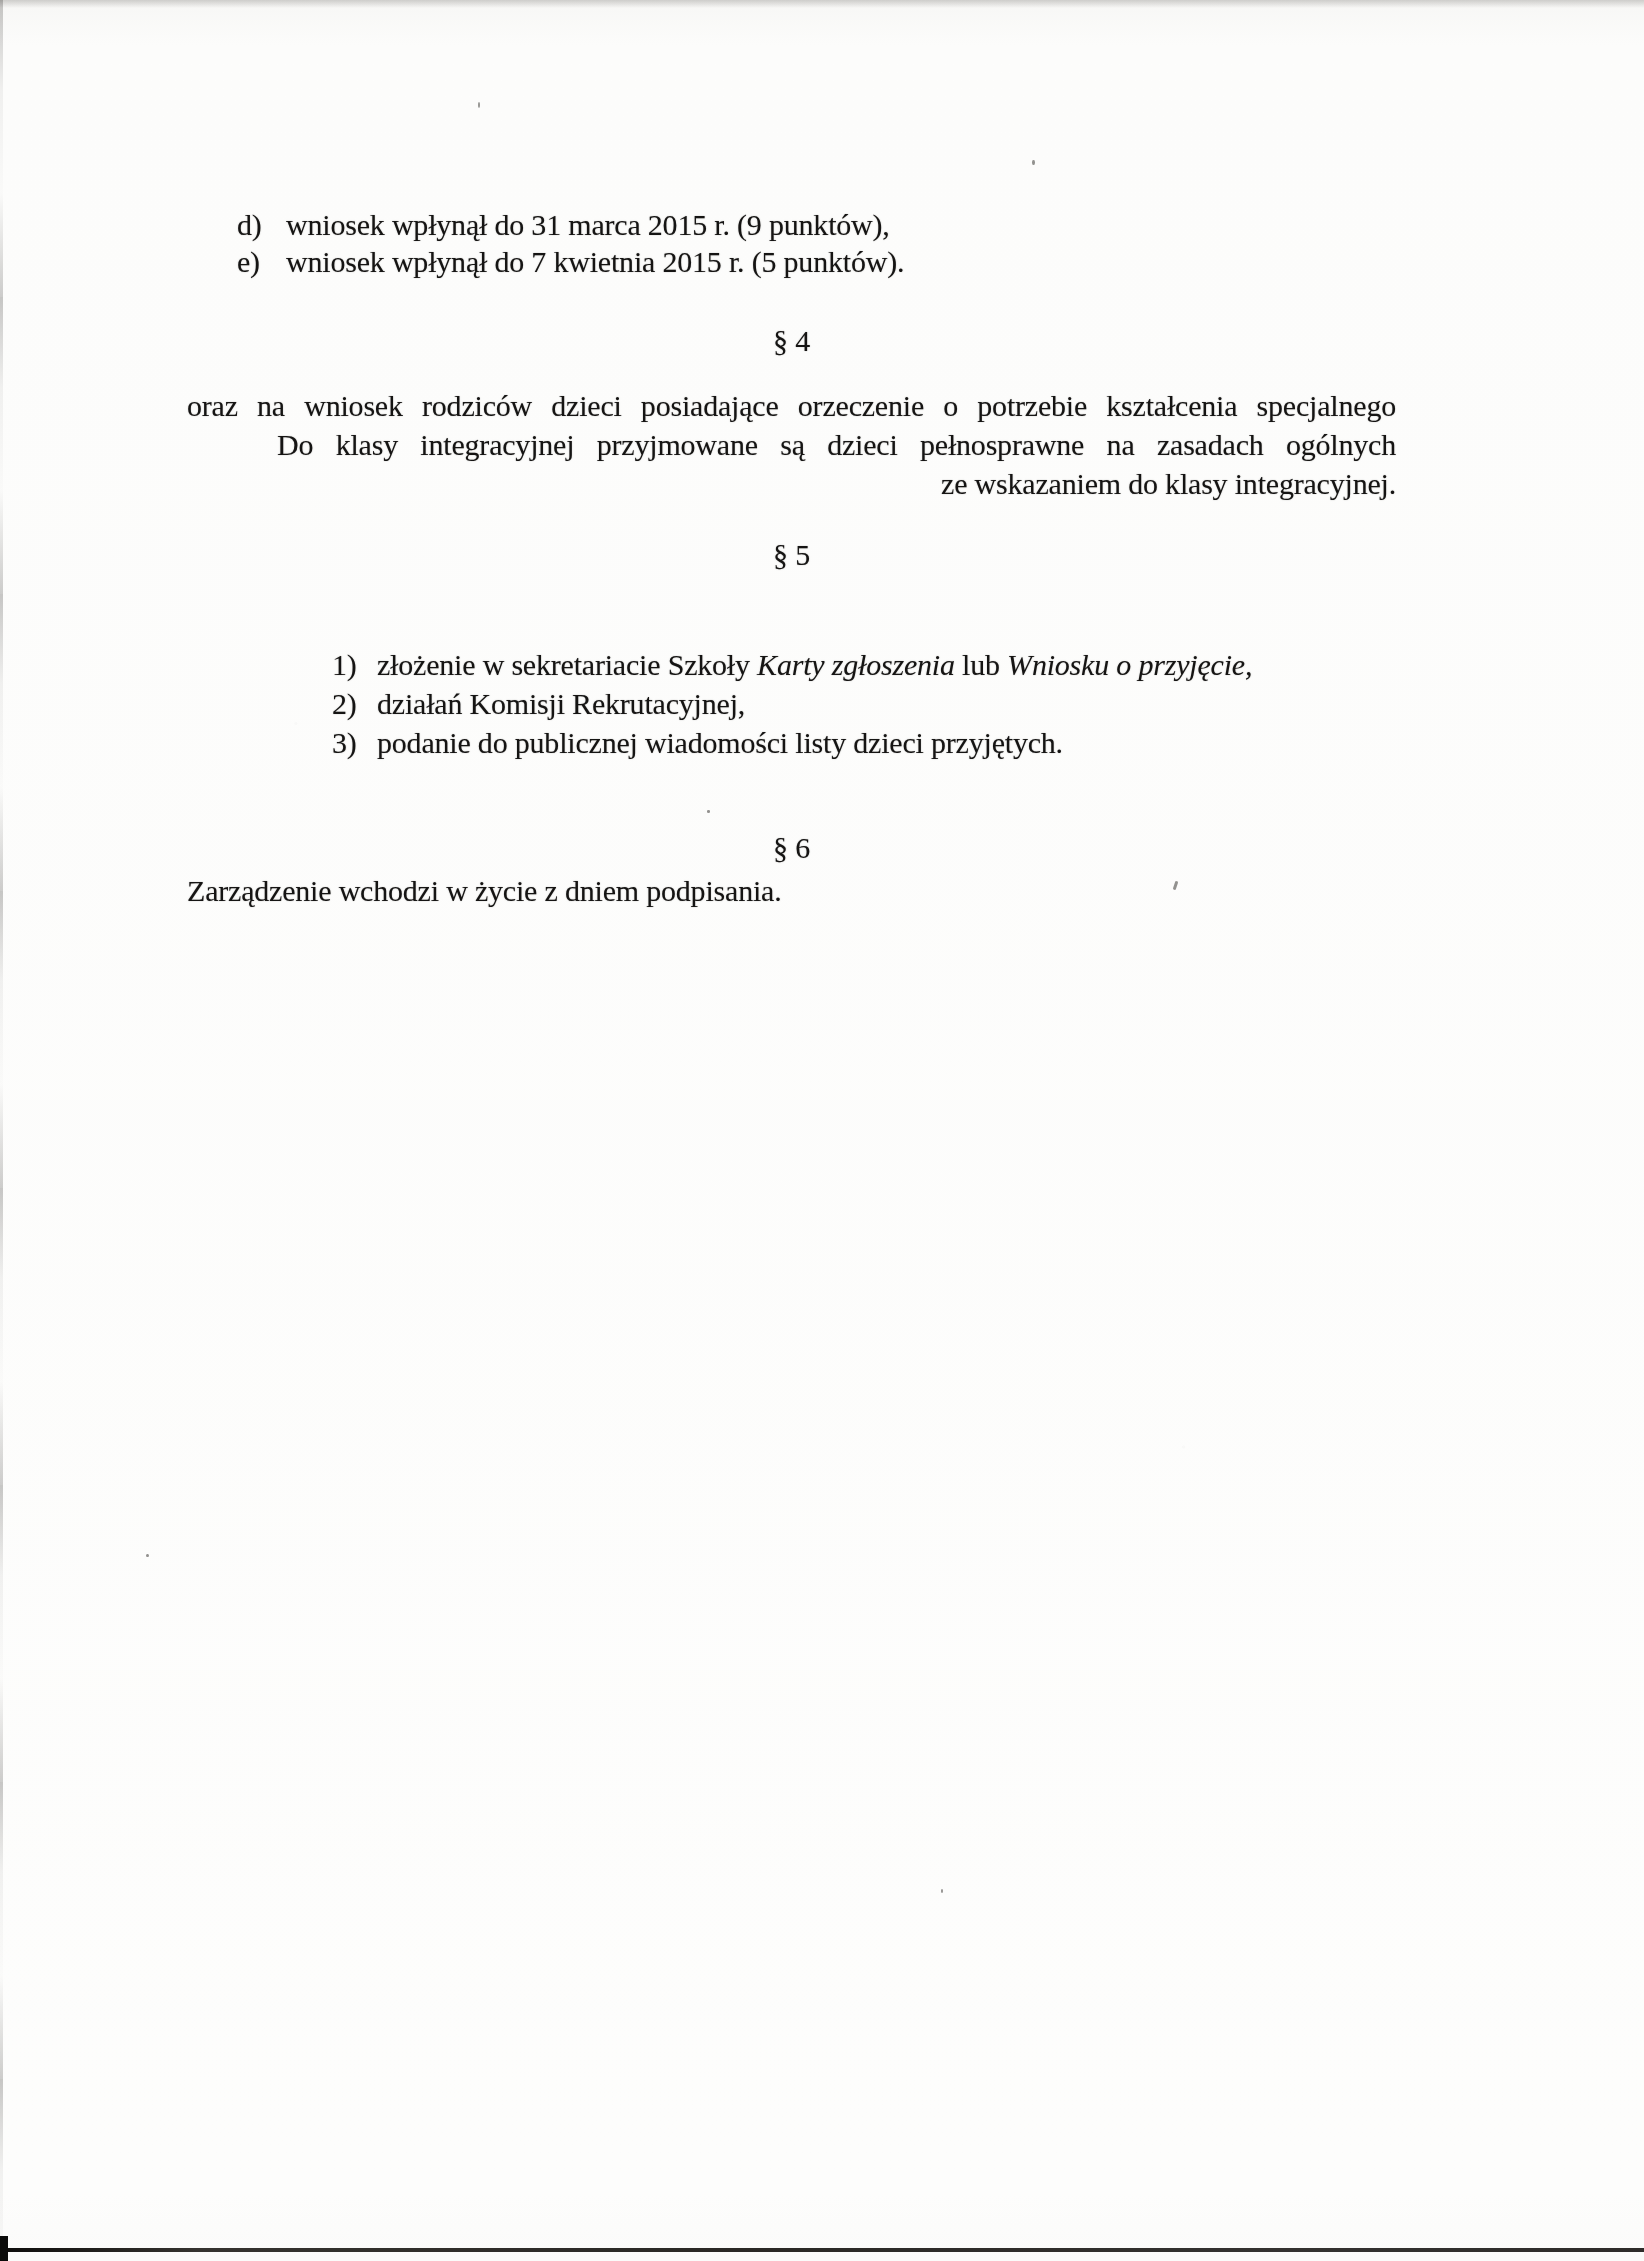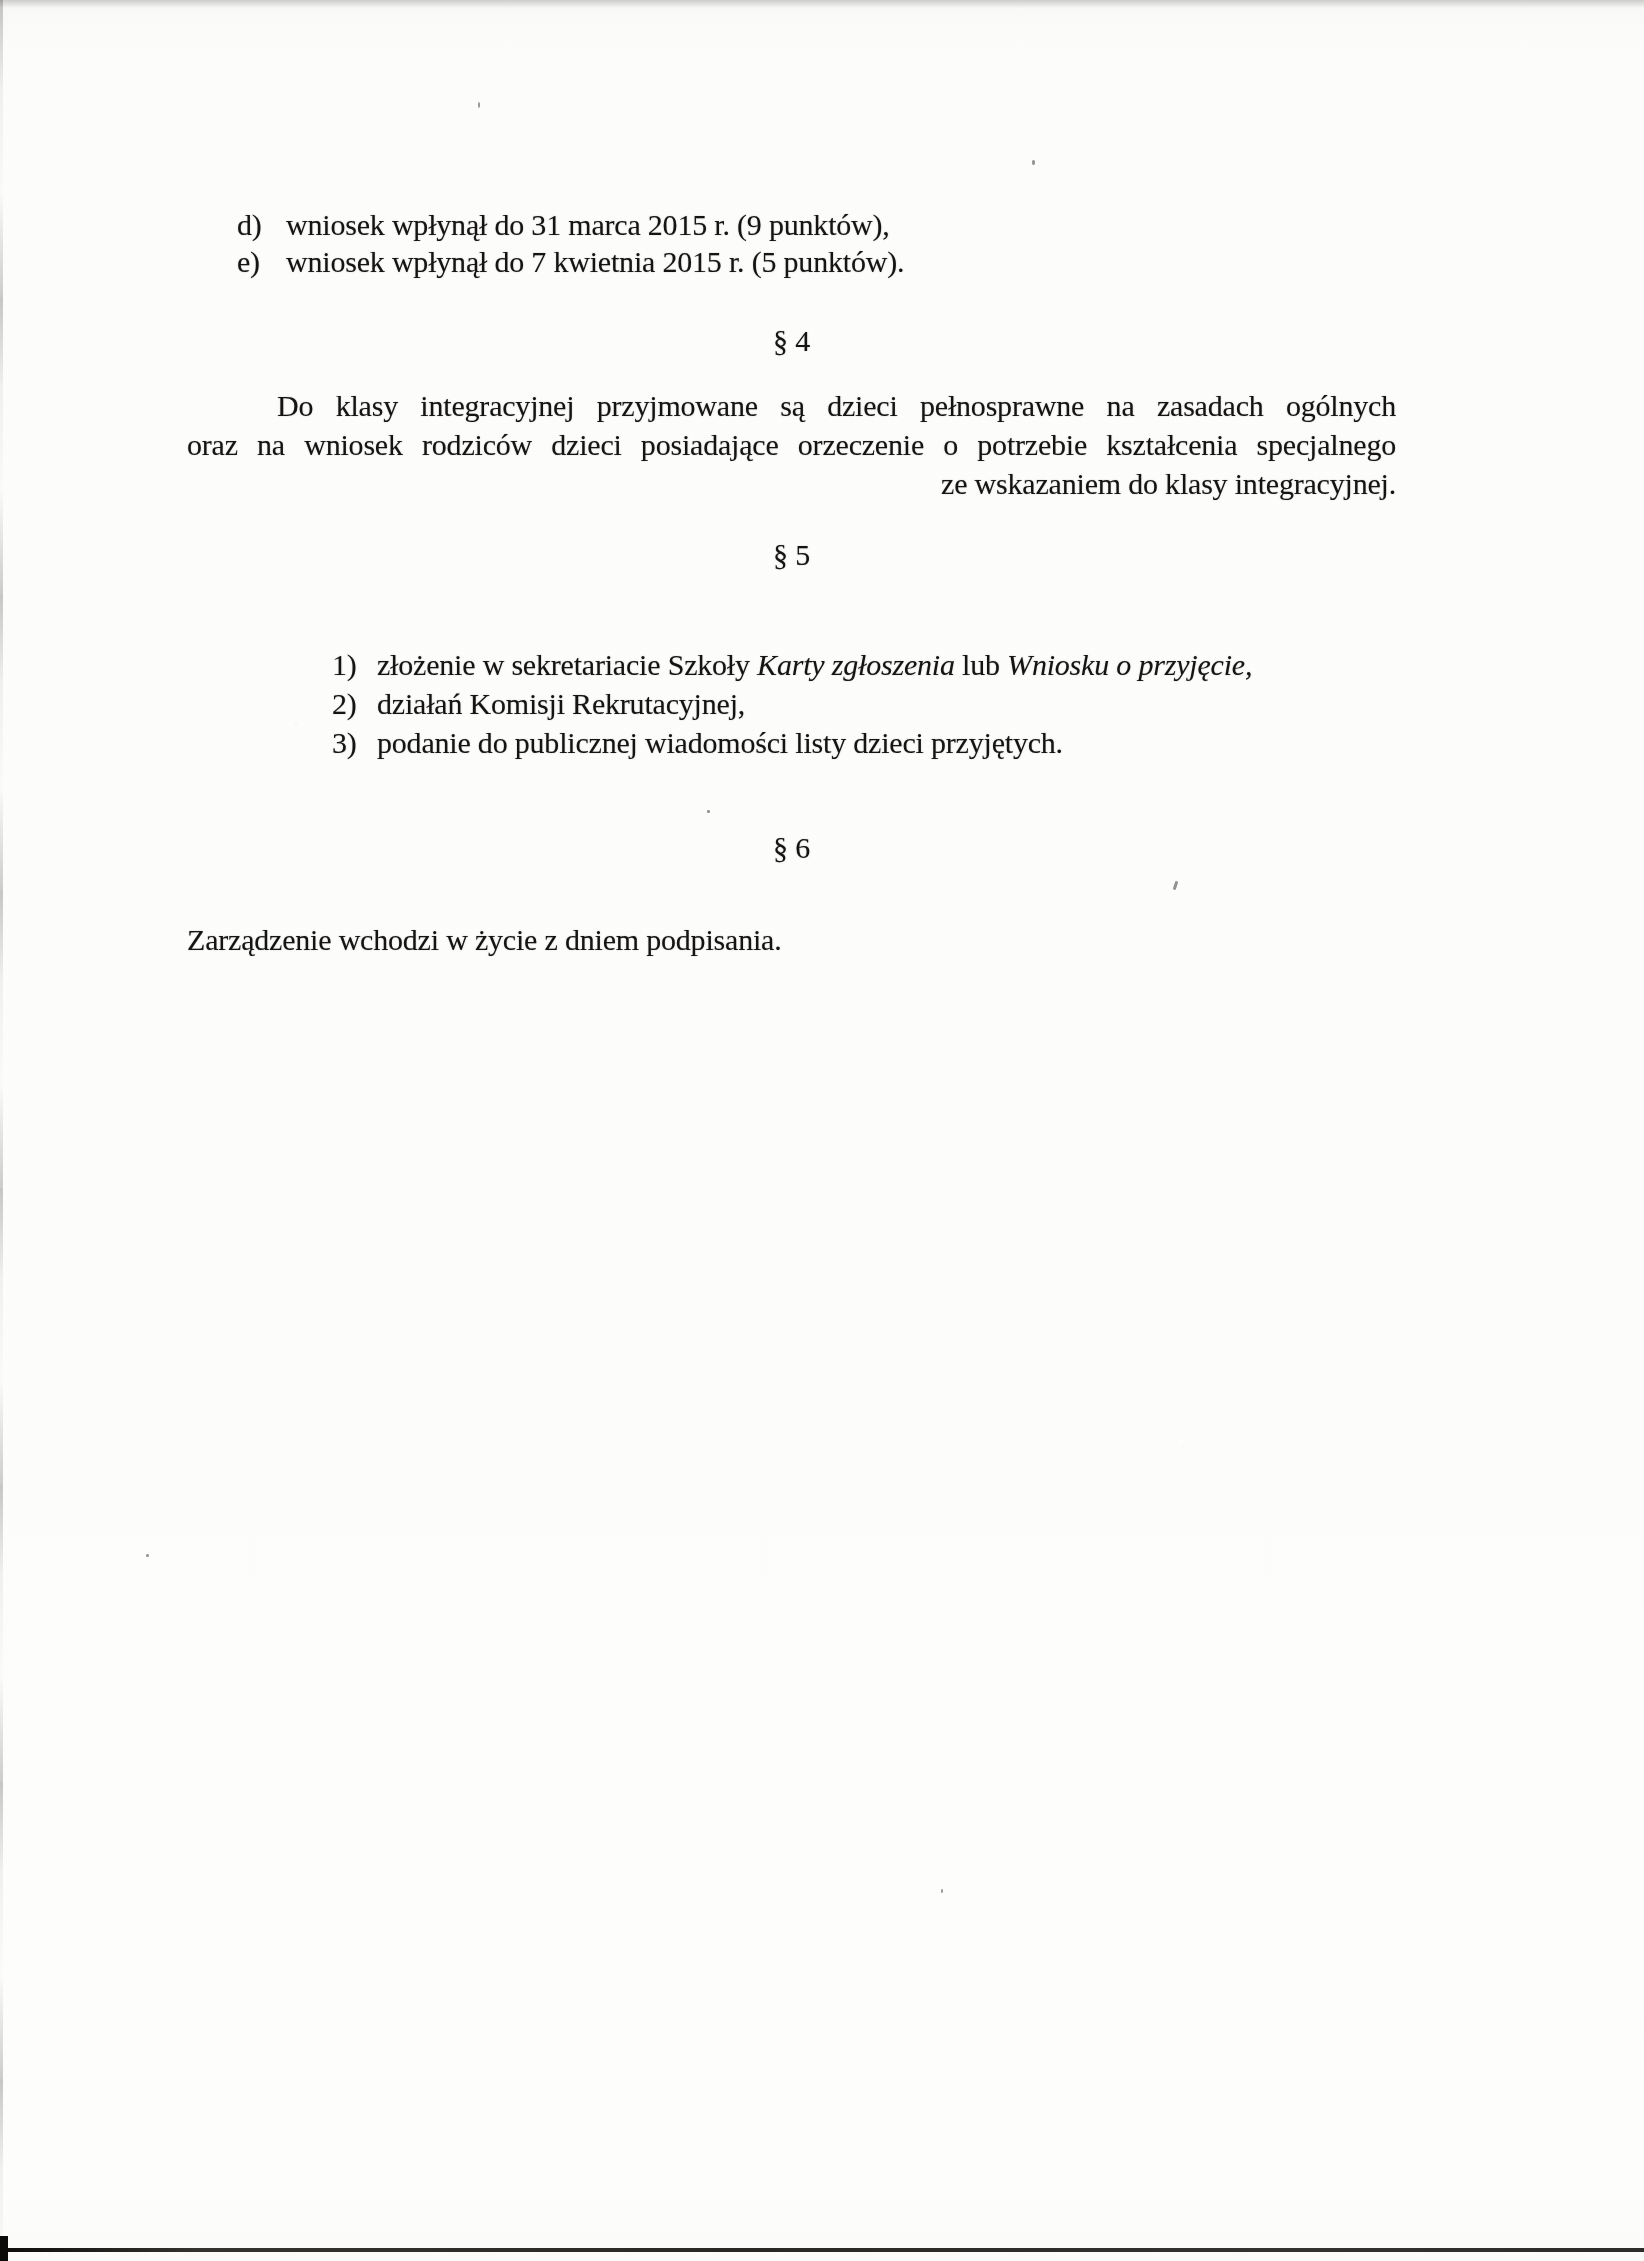--- a/index.html
+++ b/index.html
@@ -98,38 +98,38 @@
       <span>wniosek wpłynął do 31 marca 2015 r. (9 punktów),</span>
     </div>
     <div class="li-row">
       <span class="li-marker">e)</span>
       <span>wniosek wpłynął do 7 kwietnia 2015 r. (5 punktów).</span>
     </div>
   </div>
 
   <div class="abs heading h4 page-text">§ 4</div>
   <div class="abs para4 page-text">
+    <div class="jline">oraz na wniosek rodziców dzieci posiadające orzeczenie o potrzebie kształcenia specjalnego</div>
     <div class="jline indent">Do klasy integracyjnej przyjmowane są dzieci pełnosprawne na zasadach ogólnych</div>
-    <div class="jline">oraz na wniosek rodziców dzieci posiadające orzeczenie o potrzebie kształcenia specjalnego</div>
     <div class="jline-last">ze wskazaniem do klasy integracyjnej.</div>
   </div>
 
   <div class="abs heading h5 page-text">§ 5</div>
   <div class="abs s5-list page-text">
     <div class="s5-row">
       <span class="s5-marker">1)</span>
       <span><span>złożenie w sekretariacie Szkoły </span><span class="it">Karty zgłoszenia</span><span> lub </span><span class="it">Wniosku o przyjęcie,</span></span>
     </div>
     <div class="s5-row">
       <span class="s5-marker">2)</span>
       <span>działań Komisji Rekrutacyjnej,</span>
     </div>
     <div class="s5-row">
       <span class="s5-marker">3)</span>
       <span>podanie do publicznej wiadomości listy dzieci przyjętych.</span>
     </div>
   </div>
 
   <div class="abs heading h6 page-text">§ 6</div>
-  <div class="abs page-text" style="left:187px; top:921px;">Zarządzenie wchodzi w życie z dniem podpisania.</div>
+  <div class="abs page-text" style="left:187px; top:872px;">Zarządzenie wchodzi w życie z dniem podpisania.</div>
 
 </div>
 
 
 </body></html>

